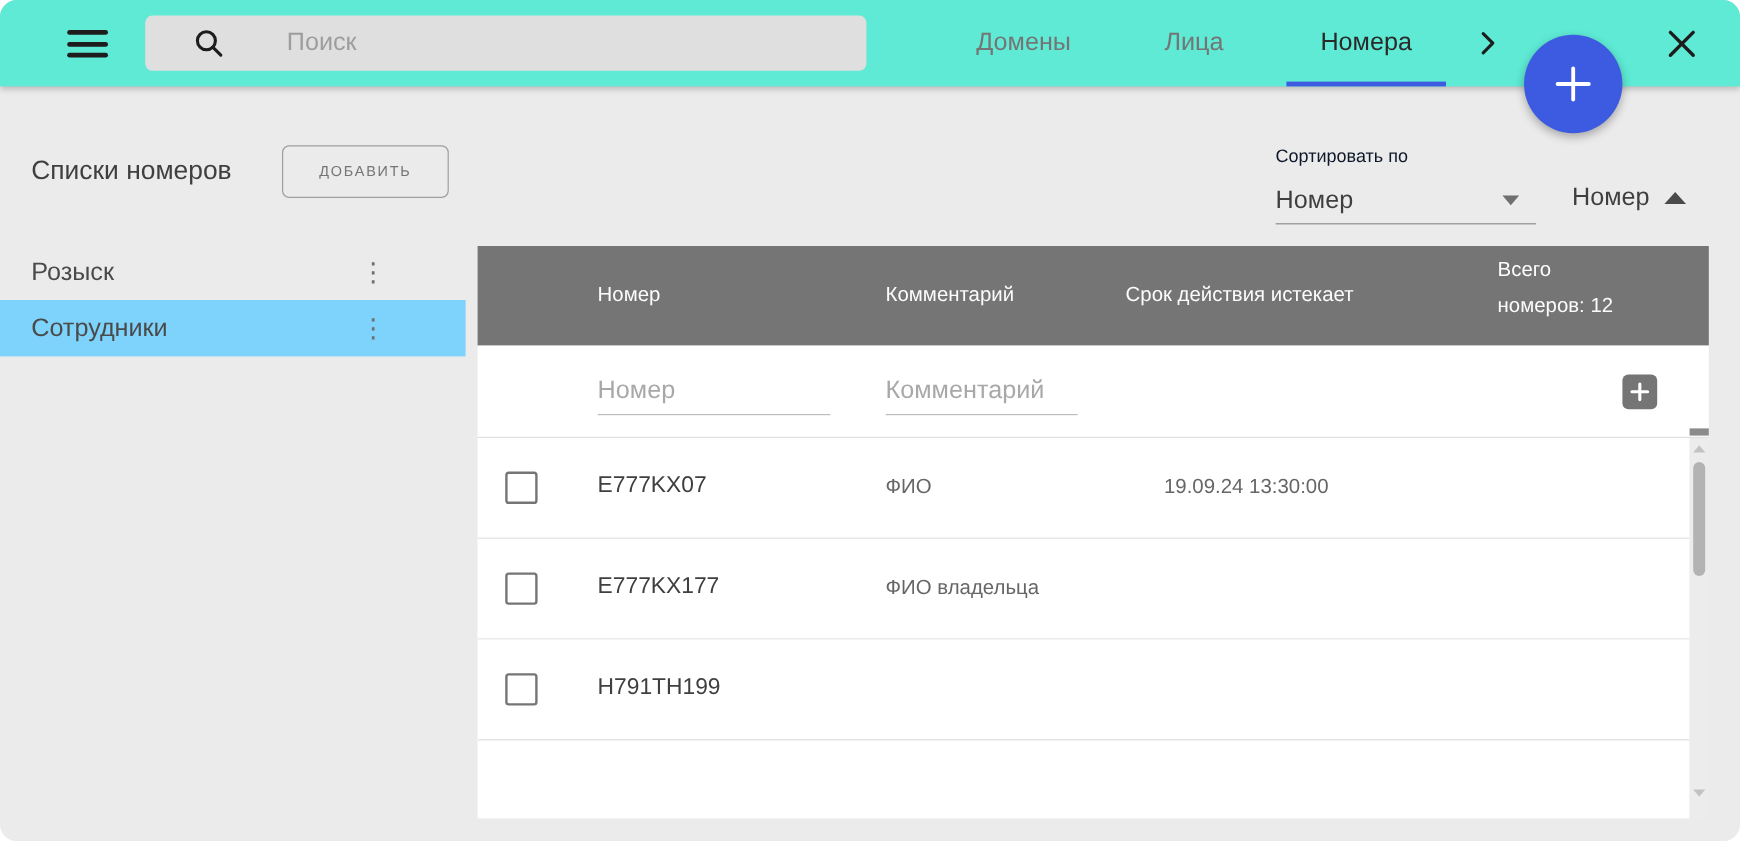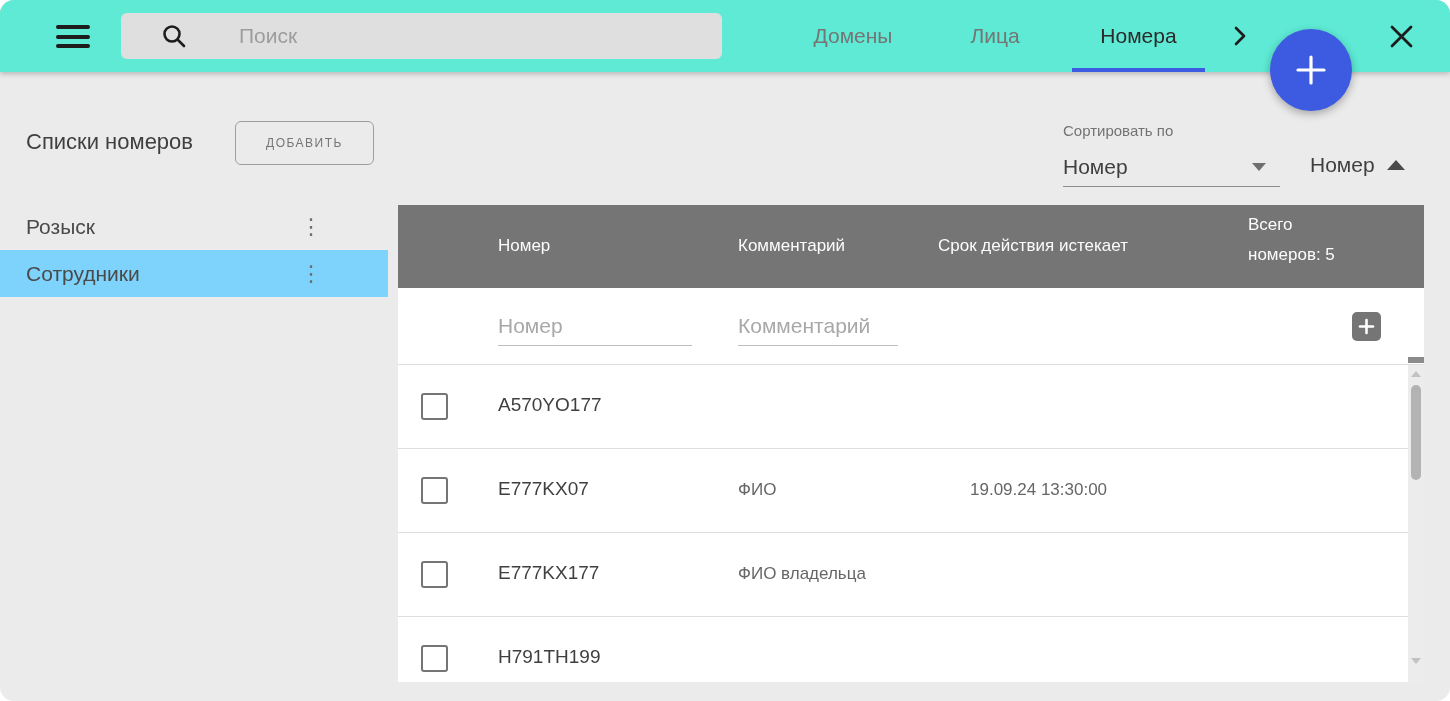--- a/index.html
+++ b/index.html
@@ -41,21 +41,21 @@
             font-size:12px; letter-spacing:1.5px; color:#757575; cursor:pointer;
             font-family:inherit; }
   .side-item{ position:absolute; left:0; width:388px; height:47px; display:flex;
               align-items:center; cursor:pointer; }
   .side-item.selected{ background:#7dd3fc; }
   .side-item .lbl{ margin-left:26px; font-size:21px; color:#4a4a4a; flex:1; }
   .kebab{ margin-right:58px; font-size:22px; color:#6f6f6f; line-height:1;
           cursor:pointer; padding:4px 8px; }
 
   
-  .sort-label{ position:absolute; left:1063px; top:122px; font-size:15px; color:#737373; }
+  .sort-label{ position:absolute; left:1063px; top:122px; font-size:15px; color:#0f172a; }
   .sort-select{ position:absolute; left:1063px; top:147px; width:217px; height:40px;
                 border-bottom:1px solid #8e8e8e; display:flex; align-items:center;
                 cursor:pointer; }
   .sort-select .val{ font-size:21px; color:#3f3f3f; flex:1; }
   .caret-down{ width:0; height:0; border-left:7px solid transparent; border-right:7px solid transparent;
                border-top:8px solid #6f6f6f; margin-right:14px; }
   .sort-dir{ position:absolute; left:1310px; top:147px; height:36px; display:flex;
              align-items:center; cursor:pointer; }
   .sort-dir .val{ font-size:21px; color:#3f3f3f; margin-right:12px; }
   .tri-up{ width:0; height:0; border-left:9px solid transparent; border-right:9px solid transparent;
@@ -178,43 +178,37 @@
   </div>
   <div class="sort-dir">
     <span class="val">Номер</span>
     <span class="tri-up"></span>
   </div>
 
   <div class="thead">
     <span class="c1">Номер</span>
     <span class="c2">Комментарий</span>
     <span class="c3">Срок действия истекает</span>
-    <span class="c4">Всего номеров: 5</span>
+    <span class="c4">Всего номеров: 12</span>
   </div>
 
   <div class="filter-row">
     <input class="f-input f-number" placeholder="Номер" style="">
     <input class="f-input f-comment" placeholder="Комментарий" style="">
     <button class="add-row-btn">
       <svg width="17" height="17" viewBox="0 0 17 17">
         <line x1="8.5" y1="2" x2="8.5" y2="15" stroke="#ffffff" stroke-width="2.6" stroke-linecap="round"></line>
         <line x1="2" y1="8.5" x2="15" y2="8.5" stroke="#ffffff" stroke-width="2.6" stroke-linecap="round"></line>
       </svg>
     </button>
   </div>
 
   <div class="rows">
     <div class="trow">
       <div class="checkbox"></div>
-      <span class="num">A570YO177</span>
-      <span class="com"></span>
-      <span class="exp"></span>
-    </div>
-    <div class="trow">
-      <div class="checkbox"></div>
       <span class="num">E777KX07</span>
       <span class="com">ФИО</span>
       <span class="exp">19.09.24 13:30:00</span>
     </div>
     <div class="trow">
       <div class="checkbox"></div>
       <span class="num">E777KX177</span>
       <span class="com">ФИО владельца</span>
       <span class="exp"></span>
     </div>

